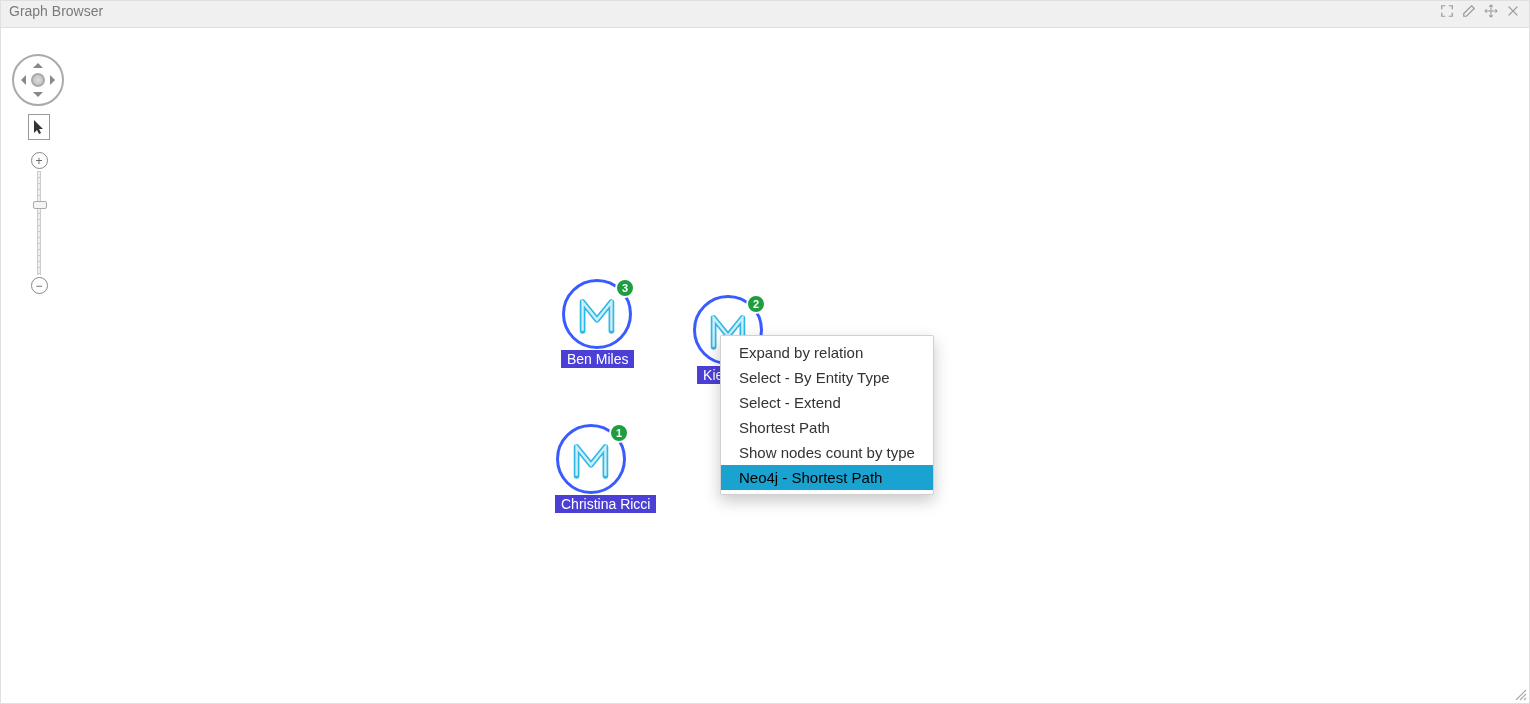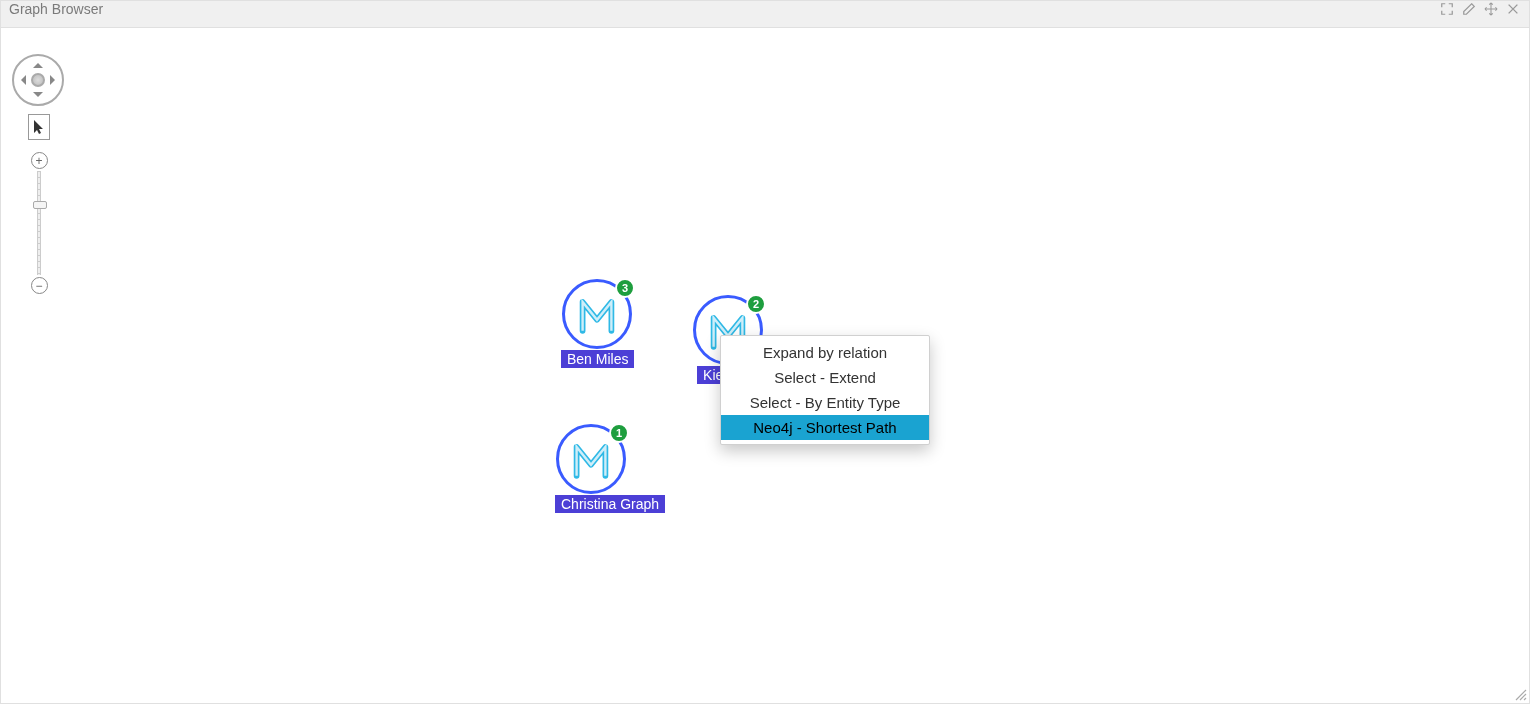--- a/index.html
+++ b/index.html
@@ -17,22 +17,22 @@
     height: 100%;
     border: 1px solid #e0e0e0;
     background: #fff;
     position: relative;
   }
   .titlebar {
     height: 27px;
     background: #f0f0f0;
     border-bottom: 1px solid #e0e0e0;
     display: flex;
-    align-items: flex-start;
-    padding: 0 8px;
+    align-items: flex-end;
+    padding: 8px 8px;
     color: #7a7a7a;
   }
   .titlebar .title { flex: 1; font-size: 14px; }
   .titlebar .win-controls { display: flex; gap: 6px; }
   .titlebar .win-controls .wc {
     width: 16px; height: 16px; display: flex; align-items: center; justify-content: center;
     color: #888; cursor: pointer;
   }
   .wc svg { width: 14px; height: 14px; stroke: #9a9a9a; }
 
@@ -176,21 +176,20 @@
 
   
   .ctx-menu {
     position: absolute;
     background: #fff;
     border: 1px solid #d0d0d0;
     border-radius: 2px;
     box-shadow: 0 6px 16px rgba(0,0,0,0.22);
     padding: 4px 0;
     min-width: 210px;
-    text-align: center;
   }
   .ctx-item {
     padding: 4px 18px;
     font-size: 15px;
     color: #333;
     cursor: pointer;
     white-space: nowrap;
   }
   .ctx-item.hover {
     background: #1aa3d1;
@@ -426,27 +425,29 @@
 <svg viewBox="0 0 100 100">
   <g fill="none" stroke="#2fb9e6" stroke-width="12" stroke-linecap="round" stroke-linejoin="round">
     <path d="M20 85 V25 L50 62 L80 25 V85"></path>
   </g>
   <g fill="none" stroke="#cfeef9" stroke-width="5">
     <path d="M20 85 V25 L50 62 L80 25 V85"></path>
   </g>
 </svg>
       <div class="badge">1</div>
     </div>
-    <span class="label">Christina Graph</span></div>
+    <span class="label">Christina Ricci</span></div>
       </div>
 
     <div id="ctx" class="ctx-menu" style="left: 719px; top: 307px;">
         <div class="ctx-item">Expand by relation</div>
+        <div class="ctx-item">Select - By Entity Type</div>
         <div class="ctx-item">Select - Extend</div>
-        <div class="ctx-item">Select - By Entity Type</div>
+        <div class="ctx-item">Shortest Path</div>
+        <div class="ctx-item">Show nodes count by type</div>
         <div class="ctx-item hover">Neo4j - Shortest Path</div>
       </div>
 
     <div class="resize-grip">
       <svg viewBox="0 0 14 14">
           <path d="M13 3L3 13M13 7L7 13M13 11l-2 2" stroke="#aaa" stroke-width="1.2" fill="none"></path>
         </svg>
     </div>
   </div>
 </div>

